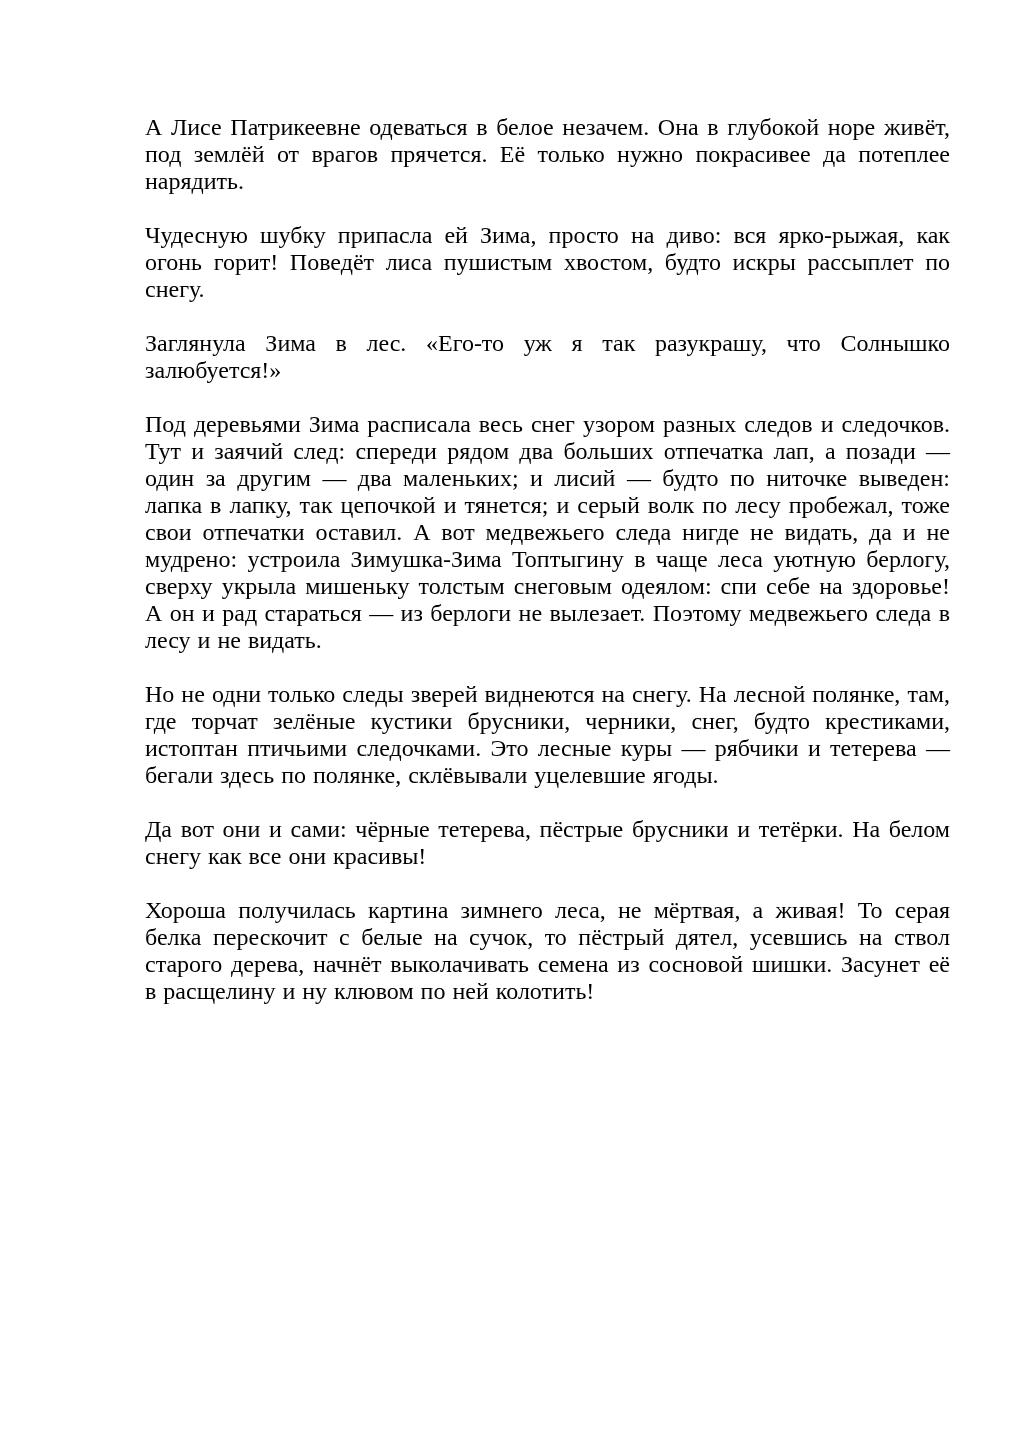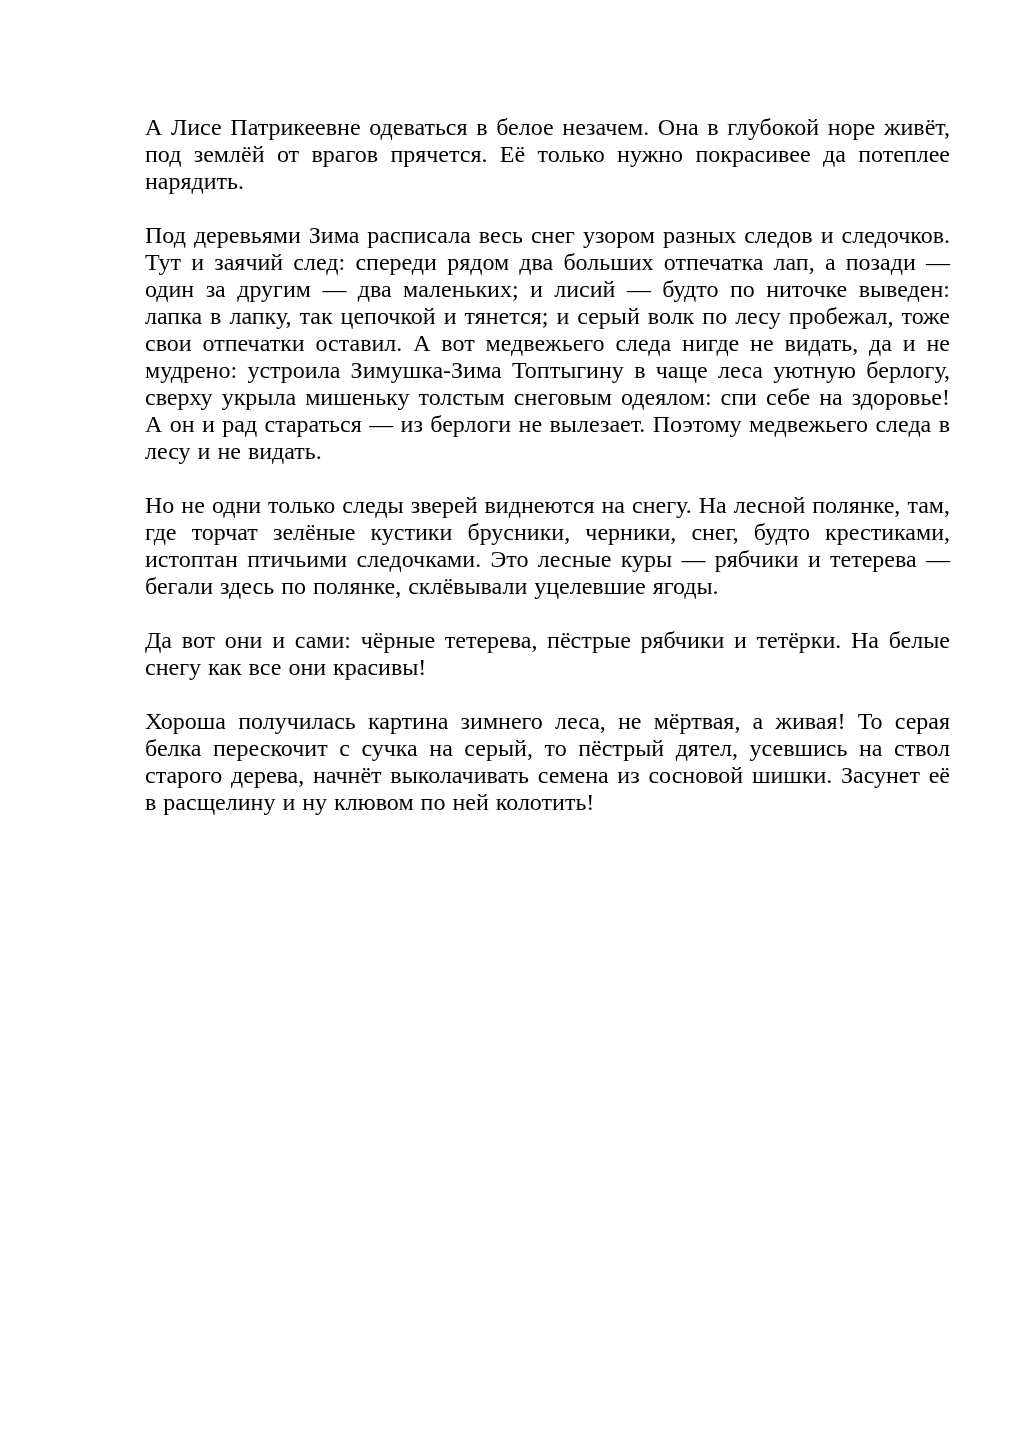--- a/index.html
+++ b/index.html
@@ -29,17 +29,19 @@
     text-align-last: left;
     margin: 0 0 27px 0;
     word-spacing: 1px;
   }
 </style>
 </head>
 <body>
 
 <div class="page">
   <p class="para">А Лисе Патрикеевне одеваться в белое незачем. Она в глубокой норе живёт, под землёй от врагов прячется. Её только нужно покрасивее да потеплее нарядить.</p>
+  <p class="para">Чудесную шубку припасла ей Зима, просто на диво: вся ярко-рыжая, как огонь горит! Поведёт лиса пушистым хвостом, будто искры рассыплет по снегу.</p>
+  <p class="para">Заглянула Зима в лес. «Его-то уж я так разукрашу, что Солнышко залюбуется!»</p>
   <p class="para">Под деревьями Зима расписала весь снег узором разных следов и следочков. Тут и заячий след: спереди рядом два больших отпечатка лап, а позади — один за другим — два маленьких; и лисий — будто по ниточке выведен: лапка в лапку, так цепочкой и тянется; и серый волк по лесу пробежал, тоже свои отпечатки оставил. А вот медвежьего следа нигде не видать, да и не мудрено: устроила Зимушка-Зима Топтыгину в чаще леса уютную берлогу, сверху укрыла мишеньку толстым снеговым одеялом: спи себе на здоровье! А он и рад стараться — из берлоги не вылезает. Поэтому медвежьего следа в лесу и не видать.</p>
   <p class="para">Но не одни только следы зверей виднеются на снегу. На лесной полянке, там, где торчат зелёные кустики брусники, черники, снег, будто крестиками, истоптан птичьими следочками. Это лесные куры — рябчики и тетерева — бегали здесь по полянке, склёвывали уцелевшие ягоды.</p>
-  <p class="para">Да вот они и сами: чёрные тетерева, пёстрые рябчики и тетёрки. На белые снегу как все они красивы!</p>
-  <p class="para">Хороша получилась картина зимнего леса, не мёртвая, а живая! То серая белка перескочит с сучка на серый, то пёстрый дятел, усевшись на ствол старого дерева, начнёт выколачивать семена из сосновой шишки. Засунет её в расщелину и ну клювом по ней колотить!</p>
+  <p class="para">Да вот они и сами: чёрные тетерева, пёстрые брусники и тетёрки. На белом снегу как все они красивы!</p>
+  <p class="para">Хороша получилась картина зимнего леса, не мёртвая, а живая! То серая белка перескочит с белые на сучок, то пёстрый дятел, усевшись на ствол старого дерева, начнёт выколачивать семена из сосновой шишки. Засунет её в расщелину и ну клювом по ней колотить!</p>
 </div>
 
 </body></html>

